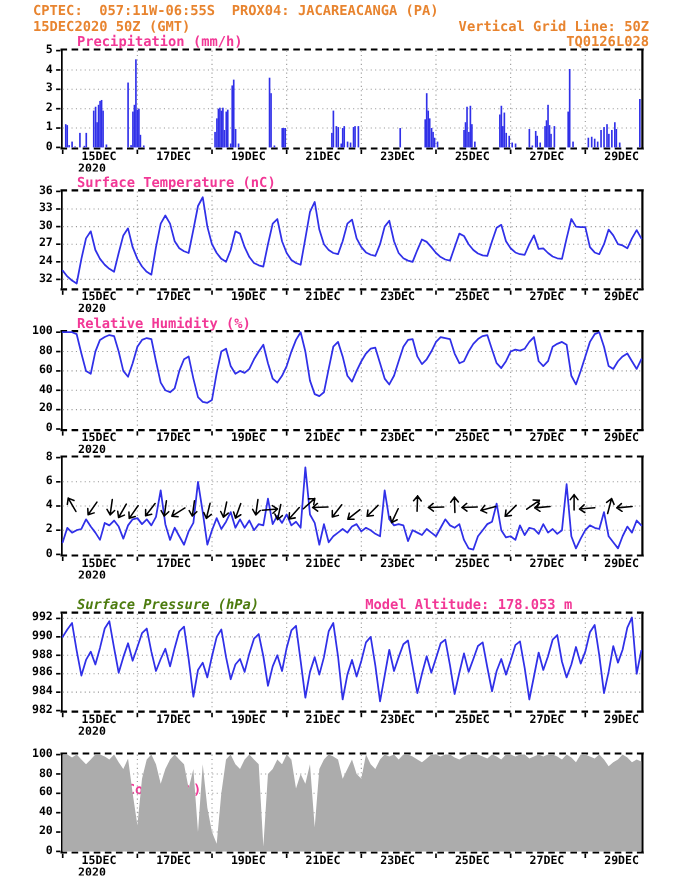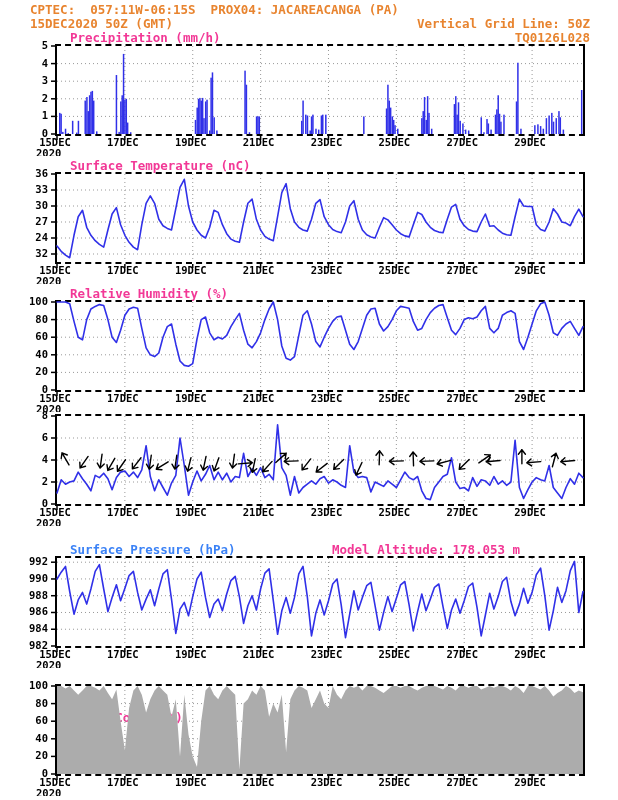--- a/index.html
+++ b/index.html
@@ -13,30 +13,30 @@
   .trow{position:relative;height:14px;}
   .ptitle{position:absolute;left:70px;top:0;font-size:12.5px;white-space:pre;}
   .psub{position:absolute;left:300px;top:0;font-size:12.5px;white-space:pre;}
   .pcode{position:absolute;right:28px;top:0;font-size:12.5px;margin-left:47px;}
   .prow{position:relative;height:92px;}
   .plot-box{position:absolute;left:55px;top:0;width:530px;height:92px;box-sizing:border-box;
     border-left:2px solid #000;border-right:2px solid #000;
     border-top:2px dashed #000;border-bottom:2px dashed #000;}
   .plot-box svg{position:absolute;left:0;top:0;overflow:visible;}
   .ylab{position:absolute;left:0;width:48px;text-align:right;font-size:10.5px;line-height:11px;}
-  .xrow{position:relative;height:22px;}
+  .xrow{position:relative;height:22px;margin-left:35px;}
   .xlab{position:absolute;top:1px;width:44px;text-align:center;font-size:10.5px;line-height:11px;}
   .yearlab{position:absolute;top:12px;left:36px;width:36px;height:8px;overflow:hidden;
     font-size:10.5px;line-height:11px;}
 </style>
 </head>
 <body>
 
 <div id="app">
-  <div class="hdr1" style="color: rgb(232, 132, 47);">CPTEC:  057:11W-06:15S  PROX04: JACAREACANGA (PA)</div>
+  <div class="hdr1" style="color: rgb(232, 132, 47);">CPTEC:  057:11W-06:55S  PROX04: JACAREACANGA (PA)</div>
   <div class="hdr2l" style="color: rgb(232, 132, 47);">15DEC2020 50Z (GMT)</div>
   <div class="hdr2r" style="color: rgb(232, 132, 47);">Vertical Grid Line: 50Z</div>
 
   <div class="panels">
 
     <div class="panel">
       <div class="trow">
         <span class="ptitle" style="color: rgb(242, 56, 150);">Precipitation (mm/h)</span>
         <span class="pcode" style="color: rgb(232, 132, 47);">TQ0126L028</span>
       </div>
@@ -463,21 +463,21 @@
           <span class="xlab" style="left: 304.484px;">23DEC</span>
           <span class="xlab" style="left: 372.355px;">25DEC</span>
           <span class="xlab" style="left: 440.226px;">27DEC</span>
           <span class="xlab" style="left: 508.097px;">29DEC</span>
           <span class="yearlab">2020</span>
         </div>
     </div>
 
     <div class="panel">
       <div class="trow">
-        <span class="ptitle" style="color: #3b82f6;">Surface Pressure (hPa)</span>
+        <span class="ptitle" style="color: #4d7c0f; font-style: italic;">Surface Pressure (hPa)</span>
         <span class="psub" style="color: rgb(242, 56, 150); padding-left: 32px;">Model Altitude: 178.053 m</span>
       </div>
       <div class="prow">
         <div class="ylabels">
             <span class="ylab" style="top: 84px;">982</span>
             <span class="ylab" style="top: 67.2381px;">984</span>
             <span class="ylab" style="top: 50.4762px;">986</span>
             <span class="ylab" style="top: 33.7143px;">988</span>
             <span class="ylab" style="top: 16.9524px;">990</span>
             <span class="ylab" style="top: 0.190476px;">992</span>

